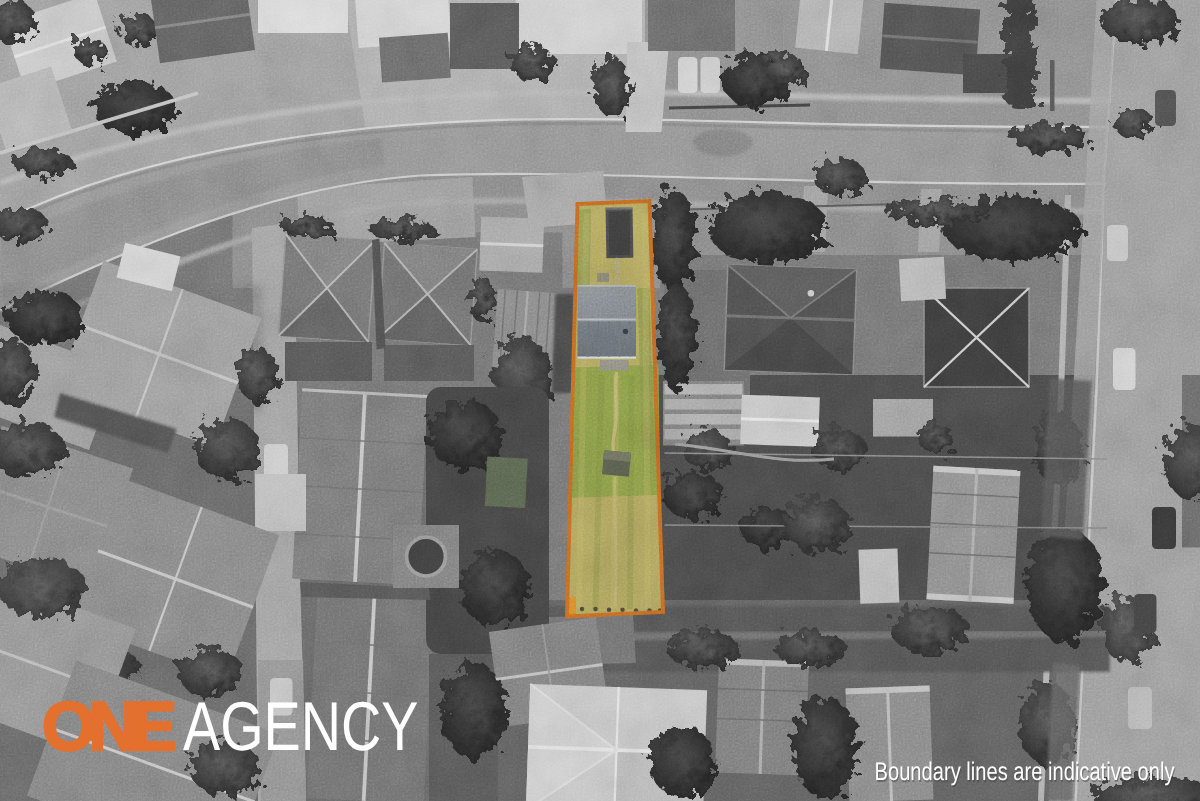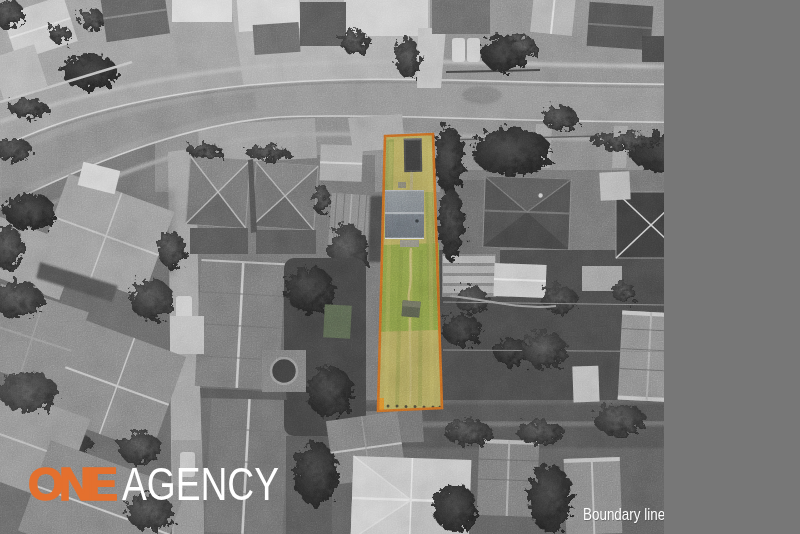--- a/index.html
+++ b/index.html
@@ -1,16 +1,16 @@
 <!DOCTYPE html>
 <html><head>
 <meta charset="utf-8">
 <style>
 html,body{margin:0;padding:0;background:#777;}
-#wrap{position:relative;width:664px;height:534px;overflow:hidden;font-family:"Liberation Sans",sans-serif;}
+#wrap{position:relative;width:800px;height:534px;overflow:hidden;font-family:"Liberation Sans",sans-serif;}
 svg{display:block;}
 </style>
 </head>
 <body>
 <div id="wrap">
 <svg width="800" height="534" viewBox="0 0 800 534" xmlns="http://www.w3.org/2000/svg">
 <defs>
 <filter id="grain" x="0%" y="0%" width="100%" height="100%">
 <feTurbulence type="fractalNoise" baseFrequency="0.8" numOctaves="2" seed="3" stitchTiles="stitch"></feTurbulence>
 <feColorMatrix type="saturate" values="0"></feColorMatrix>

